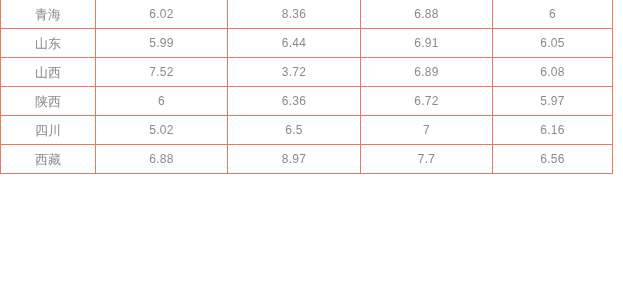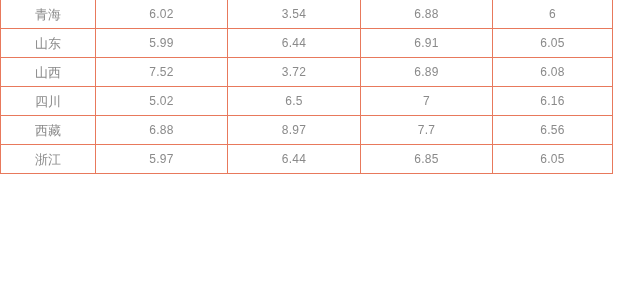--- a/index.html
+++ b/index.html
@@ -74,63 +74,63 @@
       <col class="col-v1">
       <col class="col-v2">
       <col class="col-v3">
       <col class="col-v4">
     </colgroup>
     <tbody>
 
       <tr>
         <td class="province-cell">青海</td>
         <td class="value-cell">6.02</td>
-        <td class="value-cell">3.54</td>
+        <td class="value-cell">8.36</td>
         <td class="value-cell">6.88</td>
         <td class="value-cell">6</td>
       </tr>
 
       <tr>
         <td class="province-cell">山东</td>
         <td class="value-cell">5.99</td>
         <td class="value-cell">6.44</td>
         <td class="value-cell">6.91</td>
         <td class="value-cell">6.05</td>
       </tr>
 
       <tr>
         <td class="province-cell">山西</td>
         <td class="value-cell">7.52</td>
         <td class="value-cell">3.72</td>
         <td class="value-cell">6.89</td>
         <td class="value-cell">6.08</td>
       </tr>
 
+      <tr>
+        <td class="province-cell">陕西</td>
+        <td class="value-cell">6</td>
+        <td class="value-cell">6.36</td>
+        <td class="value-cell">6.72</td>
+        <td class="value-cell">5.97</td>
+      </tr>
 
       <tr>
         <td class="province-cell">四川</td>
         <td class="value-cell">5.02</td>
         <td class="value-cell">6.5</td>
         <td class="value-cell">7</td>
         <td class="value-cell">6.16</td>
       </tr>
 
       <tr>
         <td class="province-cell">西藏</td>
         <td class="value-cell">6.88</td>
         <td class="value-cell">8.97</td>
         <td class="value-cell">7.7</td>
         <td class="value-cell">6.56</td>
       </tr>
 
 
 
-      <tr>
-        <td class="province-cell">浙江</td>
-        <td class="value-cell">5.97</td>
-        <td class="value-cell">6.44</td>
-        <td class="value-cell">6.85</td>
-        <td class="value-cell">6.05</td>
-      </tr>
 
     </tbody>
   </table>
 </div>
 
 </body></html>

